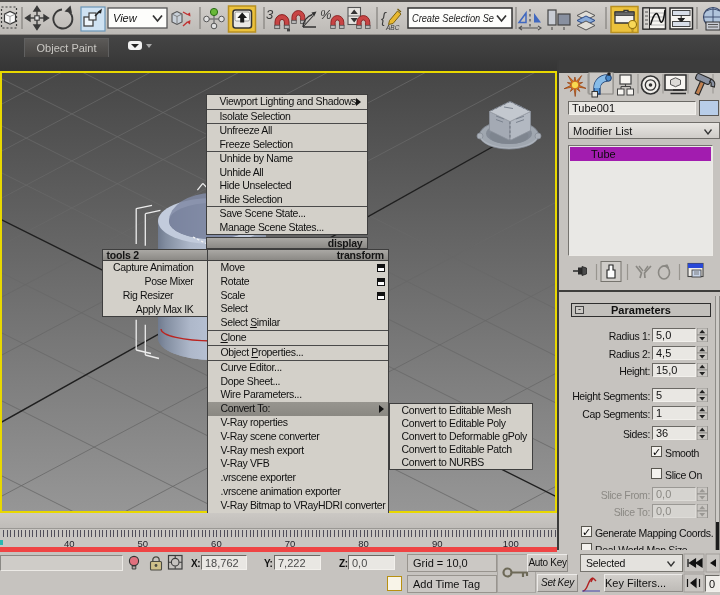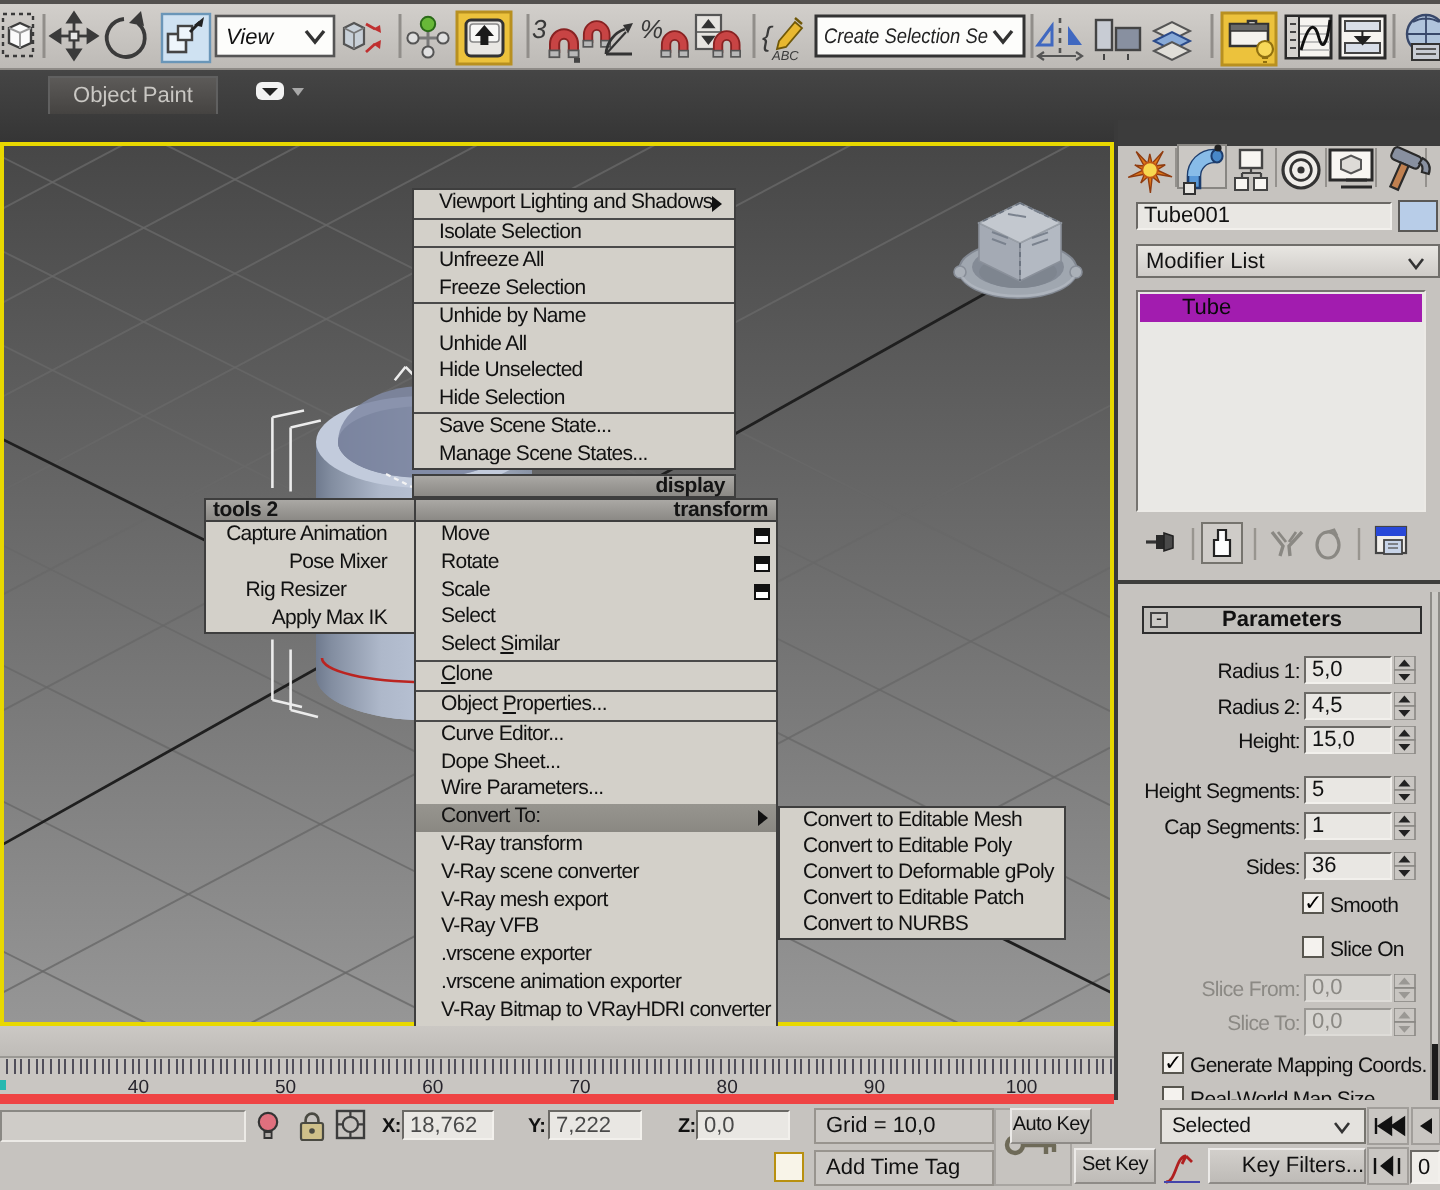--- a/index.html
+++ b/index.html
@@ -263,21 +263,21 @@
   <div class="mi" style="height:13.82px;line-height:13.82px;">Select <u>S</u>imilar</div>
   <div class="msep"></div>
   <div class="mi" style="height:13.82px;line-height:13.82px;"><u>C</u>lone</div>
   <div class="msep"></div>
   <div class="mi" style="height:13.82px;line-height:13.82px;">Object <u>P</u>roperties...</div>
   <div class="msep"></div>
   <div class="mi" style="height:13.82px;line-height:13.82px;">Curve Editor...</div>
   <div class="mi" style="height:13.82px;line-height:13.82px;">Dope Sheet...</div>
   <div class="mi" style="height:13.82px;line-height:13.82px;">Wire Parameters...</div>
   <div class="mi" style="height:13.82px;line-height:13.82px;background:linear-gradient(#97958f,#8a8882);">Convert To:<span class="arrow"></span></div>
-  <div class="mi" style="height:13.82px;line-height:13.82px;">V-Ray transform</div>
+  <div class="mi" style="height:13.82px;line-height:13.82px;">V-Ray roperties</div>
   <div class="mi" style="height:13.82px;line-height:13.82px;">V-Ray scene converter</div>
   <div class="mi" style="height:13.82px;line-height:13.82px;">V-Ray mesh export</div>
   <div class="mi" style="height:13.82px;line-height:13.82px;">V-Ray VFB</div>
   <div class="mi" style="height:13.82px;line-height:13.82px;">.vrscene exporter</div>
   <div class="mi" style="height:13.82px;line-height:13.82px;">.vrscene animation exporter</div>
   <div class="mi" style="height:13.82px;line-height:13.82px;">V-Ray Bitmap to VRayHDRI converter</div>
 </div>
 
 <div class="menu" id="submenu" style="left:388.5px;top:403px;width:144.5px;">
   <div class="mi" style="height:13px;line-height:13px;padding-left:12px;">Convert to Editable Mesh</div>
@@ -648,32 +648,32 @@
   <div class="abs" style="left:407px;top:23px;width:90px;height:18px;background:#cbc8c4;border:1px solid #98948e;font-size:11px;line-height:16px;padding-left:5px;color:#111;">Add Time Tag</div>
 
   <div class="abs" style="left:497px;top:2px;width:39px;height:39px;background:#c6c3bf;border:1px solid #a8a5a1;">
     <svg width="37" height="37">
         <g stroke="#6e6a58" stroke-width="2.2" fill="none">
           <circle cx="9.5" cy="17.5" r="4"></circle>
           <path d="M13.5 17.5 H30 M25 17.5 V22 M29 17.5 V21"></path>
         </g>
       </svg>
   </div>
-  <div class="abs" style="left:505px;top:2px;width:41px;height:18px;background:linear-gradient(#d2cfcb,#bebbb7);border:1px solid #8e8b87;border-top-color:#eceae8;border-left-color:#eceae8;font-size:10px;letter-spacing:-0.3px;white-space:nowrap;text-align:center;line-height:16px;color:#111;">Auto Key</div>
-  <div class="abs" style="left:537px;top:22px;width:41px;height:18px;background:linear-gradient(#d2cfcb,#bebbb7);border:1px solid #8e8b87;border-top-color:#eceae8;border-left-color:#eceae8;font-size:10px;letter-spacing:-0.3px;white-space:nowrap;text-align:center;line-height:16px;color:#111;">Set Key</div>
+  <div class="abs" style="left:527px;top:2px;width:41px;height:18px;background:linear-gradient(#d2cfcb,#bebbb7);border:1px solid #8e8b87;border-top-color:#eceae8;border-left-color:#eceae8;font-size:10px;letter-spacing:-0.3px;white-space:nowrap;text-align:center;line-height:16px;color:#111;">Auto Key</div>
+  <div class="abs" style="left:537px;top:22px;width:41px;height:18px;background:linear-gradient(#d2cfcb,#bebbb7);border:1px solid #8e8b87;border-top-color:#eceae8;border-left-color:#eceae8;font-size:10px;letter-spacing:-0.3px;white-space:nowrap;text-align:center;line-height:16px;color:#111;font-style:italic;">Set Key</div>
   <div class="abs" style="left:580px;top:2px;width:103px;height:18px;background:#e4e2de;border:1px solid #76746e;font-size:10.5px;letter-spacing:-0.2px;line-height:16px;padding-left:5px;color:#111;">Selected
     <svg width="9" height="6" style="position:absolute;right:6px;top:6px">
         <path d="M0.5 0.5 L4 5 L7.5 0.5" stroke="#333" stroke-width="1.3" fill="none"></path>
       </svg>
   </div>
   <svg width="24" height="22" style="position:absolute;left:580px;top:21px">
       <path d="M3 18 C8 18 8 5 13 5 M13 5 L11 9 M13 5 L16 8" stroke="#b02020" stroke-width="1.4" fill="none"></path>
       <path d="M2 18 H20" stroke="#4444aa" stroke-width="1"></path>
     </svg>
-  <div class="abs" style="left:604px;top:22px;width:79px;height:18px;background:linear-gradient(#d2cfcb,#bebbb7);border:1px solid #8e8b87;border-top-color:#eceae8;border-left-color:#eceae8;font-size:11px;text-align:right;line-height:16px;color:#111;">Key Filters...</div>
+  <div class="abs" style="left:604px;top:22px;width:79px;height:18px;background:linear-gradient(#d2cfcb,#bebbb7);border:1px solid #8e8b87;border-top-color:#eceae8;border-left-color:#eceae8;font-size:11px;text-align:left;line-height:16px;color:#111;">Key Filters...</div>
 
   <svg width="37" height="42" style="position:absolute;left:683px;top:0" id="playsvg">
       <rect x="1" y="2" width="20" height="18" fill="#c9c6c2" stroke="#a19e9a" stroke-width="1"></rect>
       <path d="M5 7 v8 M12.5 7 l-6 4 l6 4 z M19 7 l-6 4 l6 4 z" fill="#111" stroke="#111" stroke-width="1.2"></path>
       <rect x="23" y="2" width="14" height="18" fill="#c9c6c2" stroke="#a19e9a" stroke-width="1"></rect>
       <path d="M33 7 l-6 4 l6 4 z" fill="#111"></path>
       <rect x="1" y="22" width="20" height="18" fill="#c9c6c2" stroke="#a19e9a" stroke-width="1"></rect>
       <path d="M4.5 27 v8 M8 31 l5 -4 v8 z M16.5 27 v8" fill="#111" stroke="#111" stroke-width="1.2"></path>
     </svg>
   <div class="fld" style="left:705px;top:23px;width:15px;height:17px;line-height:16px;background:#efede9;">0</div>

